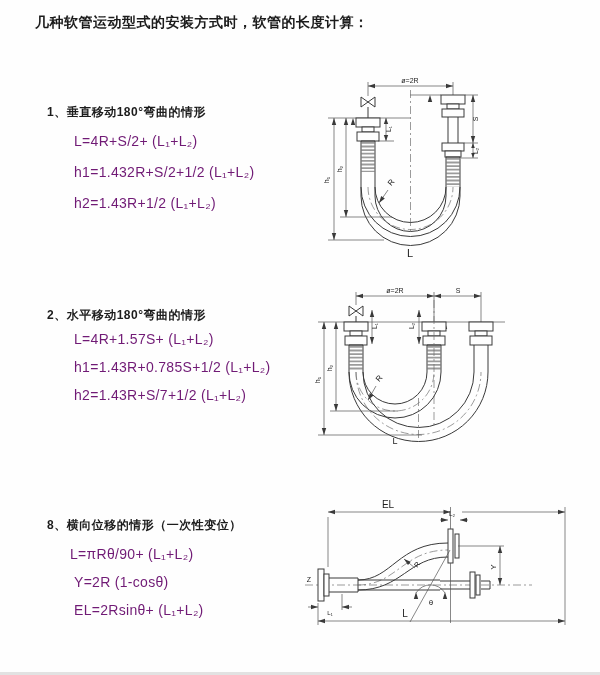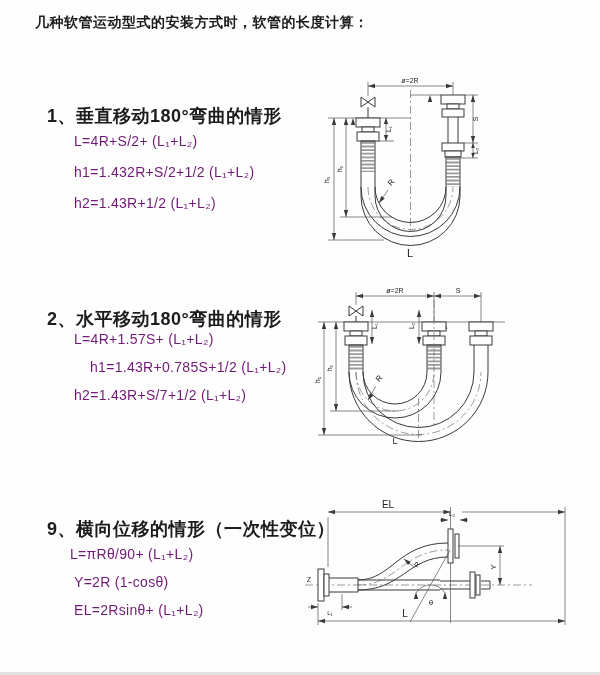--- a/index.html
+++ b/index.html
@@ -1,19 +1,19 @@
 <!DOCTYPE html>
 <html><head>
 <meta charset="utf-8">
 <style>
   html,body{margin:0;padding:0;background:#ffffff;}
   .page{position:relative;width:600px;height:675px;background:#fefefe;overflow:hidden;
         font-family:"Liberation Sans",sans-serif;color:#1c1c1c;}
   .title{position:absolute;font-size:14px;font-weight:bold;letter-spacing:.5px;white-space:nowrap;}
-  .heading{position:absolute;font-size:18px;font-weight:bold;letter-spacing:.5px;white-space:nowrap;}
+  .heading{position:absolute;font-size:12px;font-weight:bold;letter-spacing:.5px;white-space:nowrap;}
   .formula{position:absolute;font-size:14px;font-weight:500;letter-spacing:.3px;white-space:nowrap;color:#701a75;}
   .bottom-strip{position:absolute;left:0;bottom:0;width:600px;height:3px;background:#e2e2e2;}
   svg{position:absolute;}
   svg .ln{stroke:#3a3a3a;stroke-width:1;fill:none;}
   svg .thin{stroke:#555;stroke-width:.7;fill:none;}
   svg .cl{stroke:#707070;stroke-width:.7;fill:none;stroke-dasharray:8 3 2 3;}
   svg .braid{stroke:#9b9b9b;stroke-width:13;stroke-dasharray:1.8 1.8;fill:none;stroke-linecap:butt;}
   svg .arr{fill:#3a3a3a;stroke:none;}
   svg .f{fill:#fefefe;stroke:#3a3a3a;stroke-width:1;}
   svg text{fill:#222;font-family:"Liberation Sans",sans-serif;}
@@ -25,24 +25,24 @@
 
   <div class="title" style="left:35px;top:14px">几种软管运动型式的安装方式时，软管的长度计算：</div>
 
   <div class="heading" style="left:47px;top:104px">1、垂直移动180°弯曲的情形</div>
   <div class="formula" style="left:74px;top:133px">L=4R+S/2+ (L₁+L₂)</div>
   <div class="formula" style="left:74px;top:164px">h1=1.432R+S/2+1/2 (L₁+L₂)</div>
   <div class="formula" style="left:74px;top:195px">h2=1.43R+1/2 (L₁+L₂)</div>
 
   <div class="heading" style="left:47px;top:307px">2、水平移动180°弯曲的情形</div>
   <div class="formula" style="left:74px;top:331px">L=4R+1.57S+ (L₁+L₂)</div>
-  <div class="formula" style="left:90px;top:359px">h1=1.43R+0.785S+1/2 (L₁+L₂)</div>
+  <div class="formula" style="left:74px;top:359px">h1=1.43R+0.785S+1/2 (L₁+L₂)</div>
   <div class="formula" style="left:74px;top:387px">h2=1.43R+S/7+1/2 (L₁+L₂)</div>
 
-  <div class="heading" style="left:47px;top:517px">9、横向位移的情形（一次性变位）</div>
+  <div class="heading" style="left:47px;top:517px">8、横向位移的情形（一次性变位）</div>
   <div class="formula" style="left:70px;top:546px">L=πRθ/90+ (L₁+L₂)</div>
   <div class="formula" style="left:74px;top:574px">Y=2R (1-cosθ)</div>
   <div class="formula" style="left:74px;top:602px">EL=2Rsinθ+ (L₁+L₂)</div>
 
   <svg style="left:312px;top:72px" width="250" height="195" viewBox="0 0 250 195">
     <g>
       <line class="thin" x1="56" y1="10" x2="56" y2="24"></line>
       <line class="thin" x1="141" y1="10" x2="141" y2="23"></line>
       <line class="thin" x1="56" y1="14" x2="141" y2="14"></line>
       <polygon class="arr" points="56,14 63,11.8 63,16.2"></polygon>

